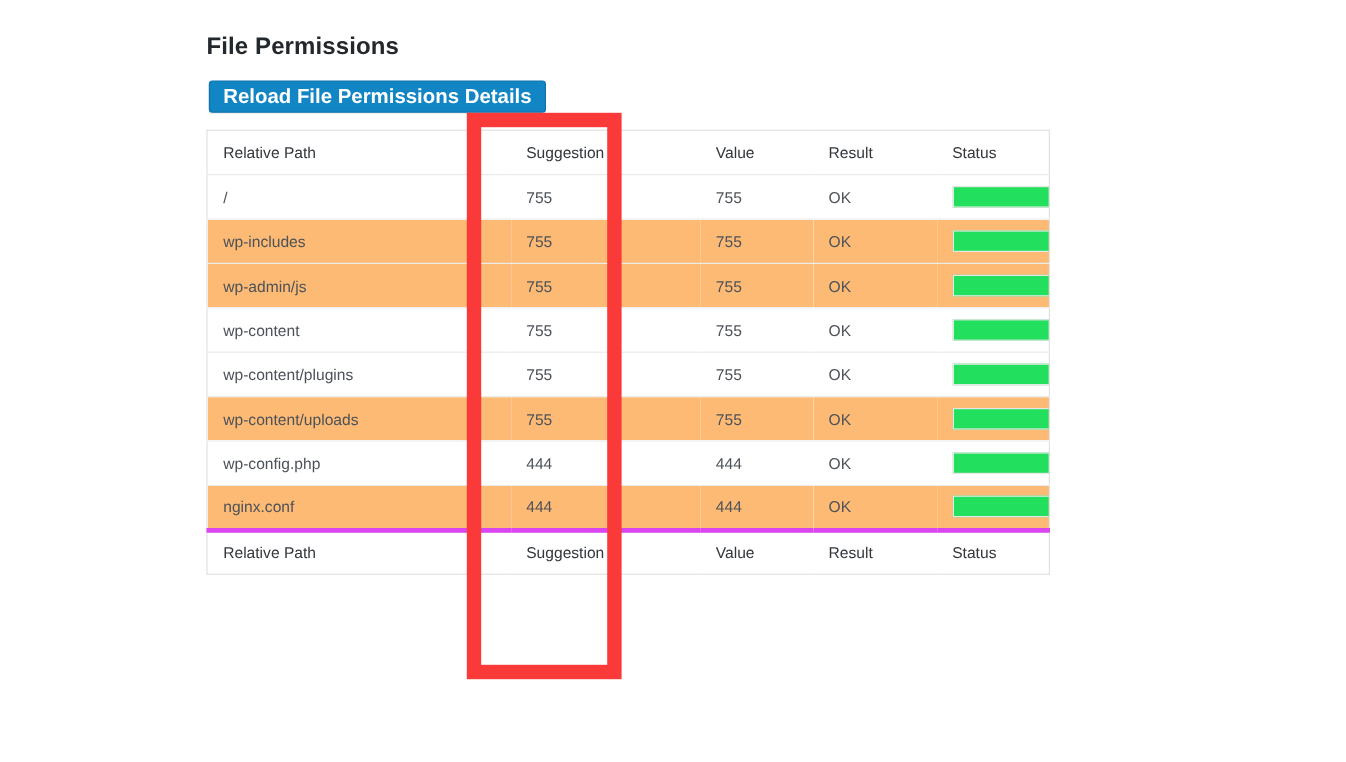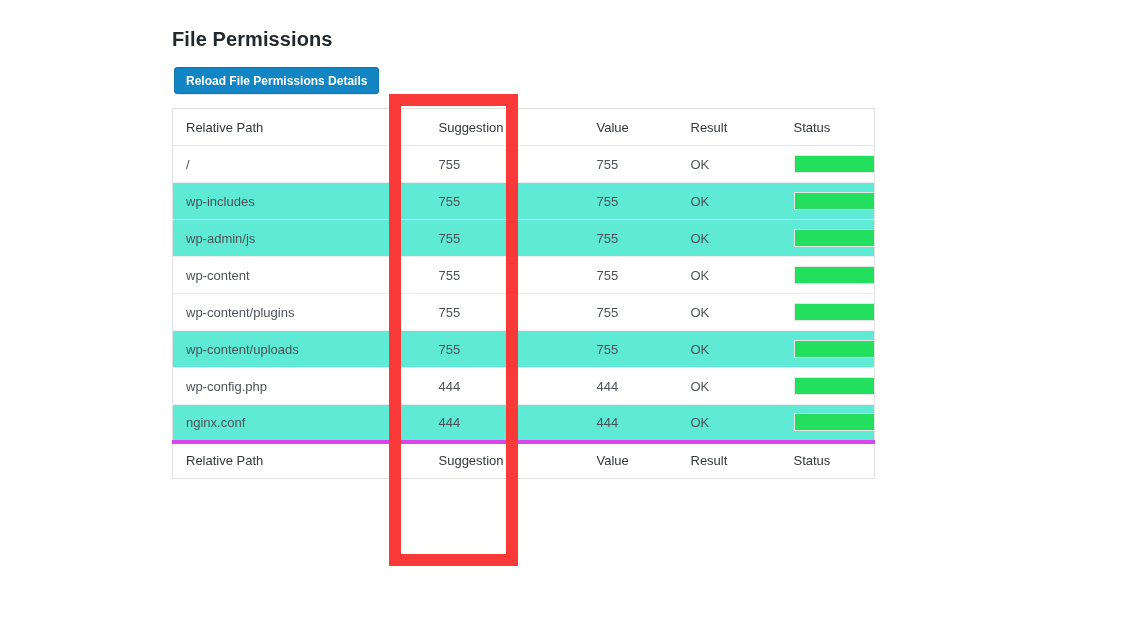--- a/index.html
+++ b/index.html
@@ -43,21 +43,21 @@
     top: 67px;
     height: 27px;
     box-sizing: border-box;
     padding: 0 11px;
     display: inline-flex;
     align-items: center;
     background: #1285c4;
     border: 1px solid #0f74ab;
     border-radius: 3px;
     color: #ffffff;
-    font-size: 12px;
+    font-size: 17px;
     font-weight: 600;
     line-height: 1;
     white-space: nowrap;
     cursor: pointer;
     box-shadow: 0 1px 0 rgba(0,0,0,0.08);
     font-family: "Liberation Sans", sans-serif;
   }
 
   
   .perm-table {
@@ -96,21 +96,21 @@
   .perm-table tfoot td {
     color: #32373c;
     background: #ffffff;
     border-top: 1px solid #e8e8e8;
     border-bottom: none;
   }
   .perm-table tbody tr.odd td {
     background: #ffffff;
   }
   .perm-table tbody tr.even td {
-    background: #5eead4;
+    background: #fdba74;
   }
   .perm-table tbody tr:last-child td {
     border-bottom: 4px solid #d946ef;
   }
 
   
   .col-path { width: 253px; }
   .col-sugg { width: 158px; }
   .col-value { width: 94px; }
   .col-result { width: 103px; }

